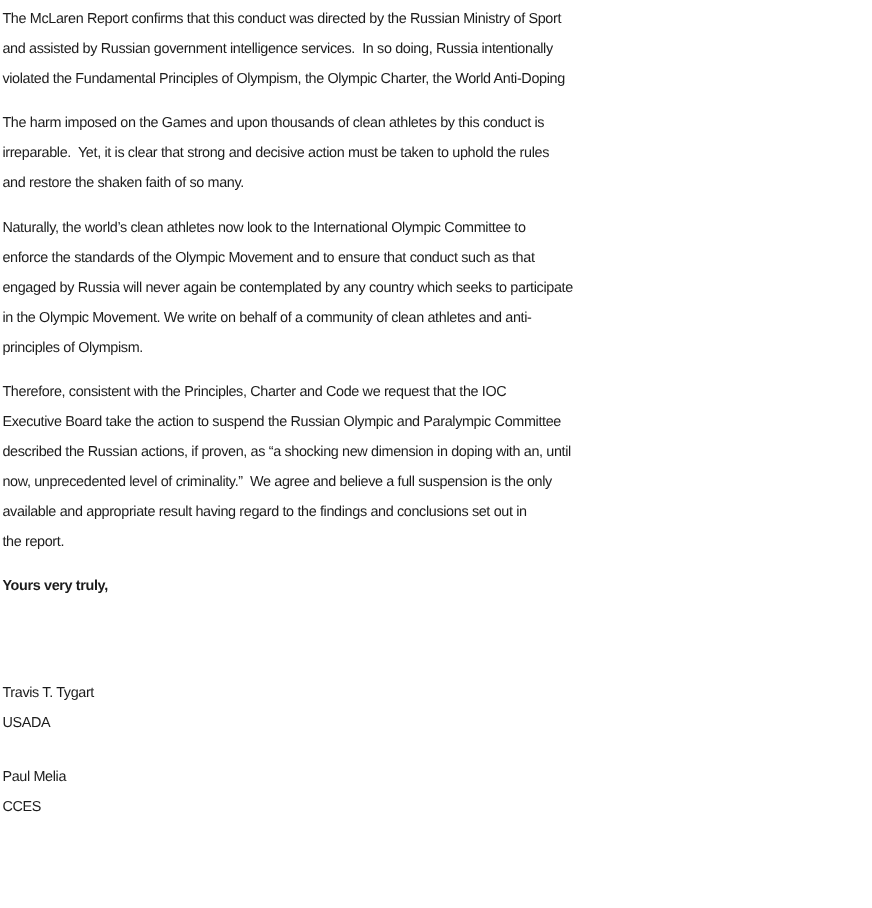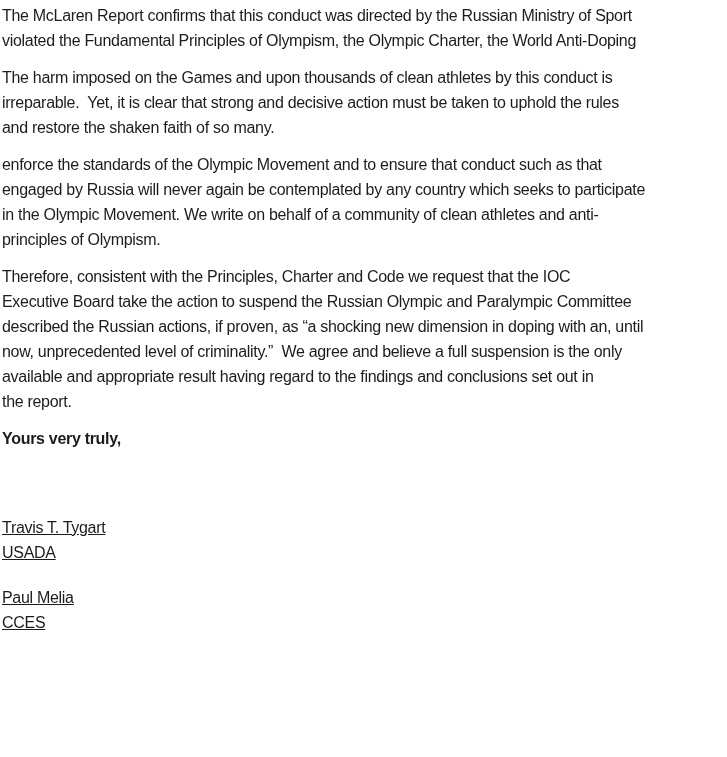--- a/index.html
+++ b/index.html
@@ -5,52 +5,54 @@
     html, body { margin: 0; padding: 0; background: #ffffff; }
     .page {
       position: relative;
       width: 727px;
       height: 757px;
       background: #ffffff;
       box-sizing: border-box;
       padding: 3px 0 0 2px;
       overflow: hidden;
       font-family: "Liberation Sans", sans-serif;
-      font-size: 16px;
+      font-size: 12px;
       letter-spacing: -0.3px;
       color: #1c1c1c;
     }
     .para { margin: 0 0 12px 0; }
     .line {
       white-space: pre;
       line-height: 25px;
       height: 25px;
       overflow: visible;
     }
     .closing { margin: 0; font-weight: bold; }
     .sig-space { height: 64px; }
-    .sig-block { margin: 0 12px 20px 0; text-decoration: underline; }
+    .sig-block { margin: 0 12px 20px 0; }
   </style>
 </head>
 <body>
 
 <div class="page">
 
   <div class="para">
     <div class="line">The McLaren Report confirms that this conduct was directed by the Russian Ministry of Sport</div>
+    <div class="line">and assisted by Russian government intelligence services.  In so doing, Russia intentionally</div>
     <div class="line">violated the Fundamental Principles of Olympism, the Olympic Charter, the World Anti-Doping</div>
   </div>
 
   <div class="para">
     <div class="line">The harm imposed on the Games and upon thousands of clean athletes by this conduct is</div>
     <div class="line">irreparable.  Yet, it is clear that strong and decisive action must be taken to uphold the rules</div>
     <div class="line">and restore the shaken faith of so many.</div>
   </div>
 
   <div class="para">
+    <div class="line">Naturally, the world’s clean athletes now look to the International Olympic Committee to</div>
     <div class="line">enforce the standards of the Olympic Movement and to ensure that conduct such as that</div>
     <div class="line">engaged by Russia will never again be contemplated by any country which seeks to participate</div>
     <div class="line">in the Olympic Movement. We write on behalf of a community of clean athletes and anti-</div>
     <div class="line">principles of Olympism.</div>
   </div>
 
   <div class="para">
     <div class="line">Therefore, consistent with the Principles, Charter and Code we request that the IOC</div>
     <div class="line">Executive Board take the action to suspend the Russian Olympic and Paralympic Committee</div>
     <div class="line">described the Russian actions, if proven, as “a shocking new dimension in doping with an, until</div>

